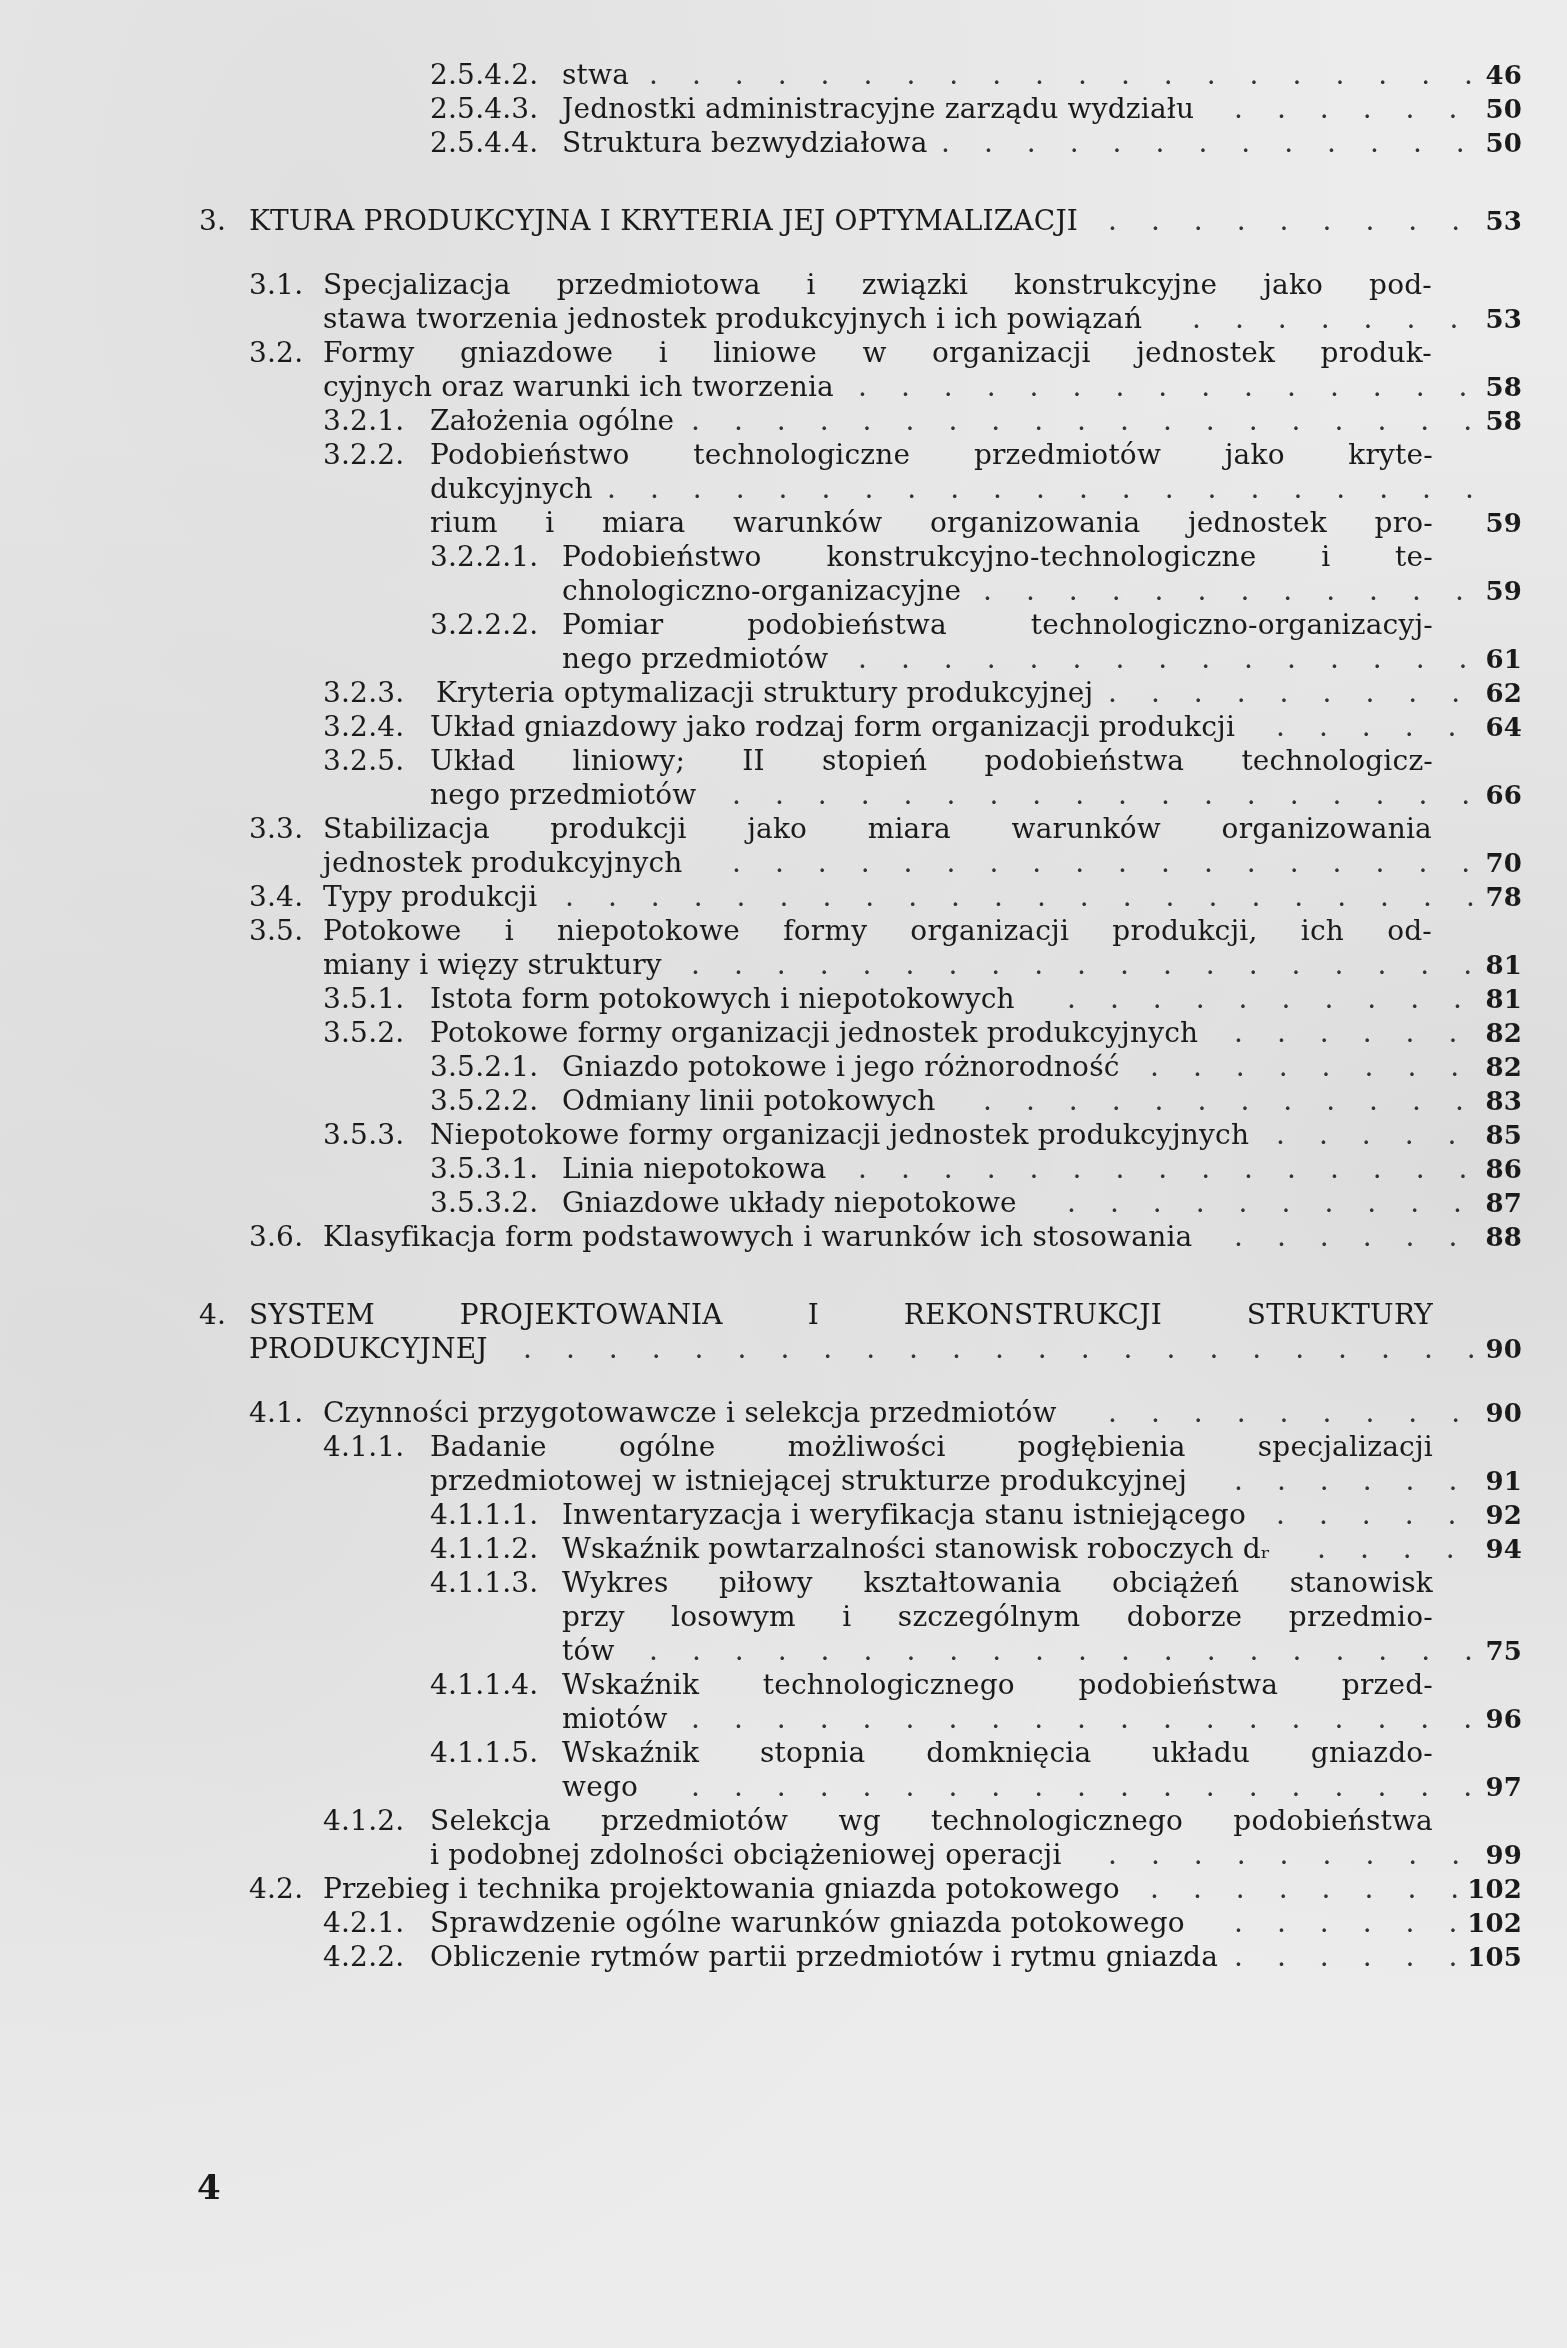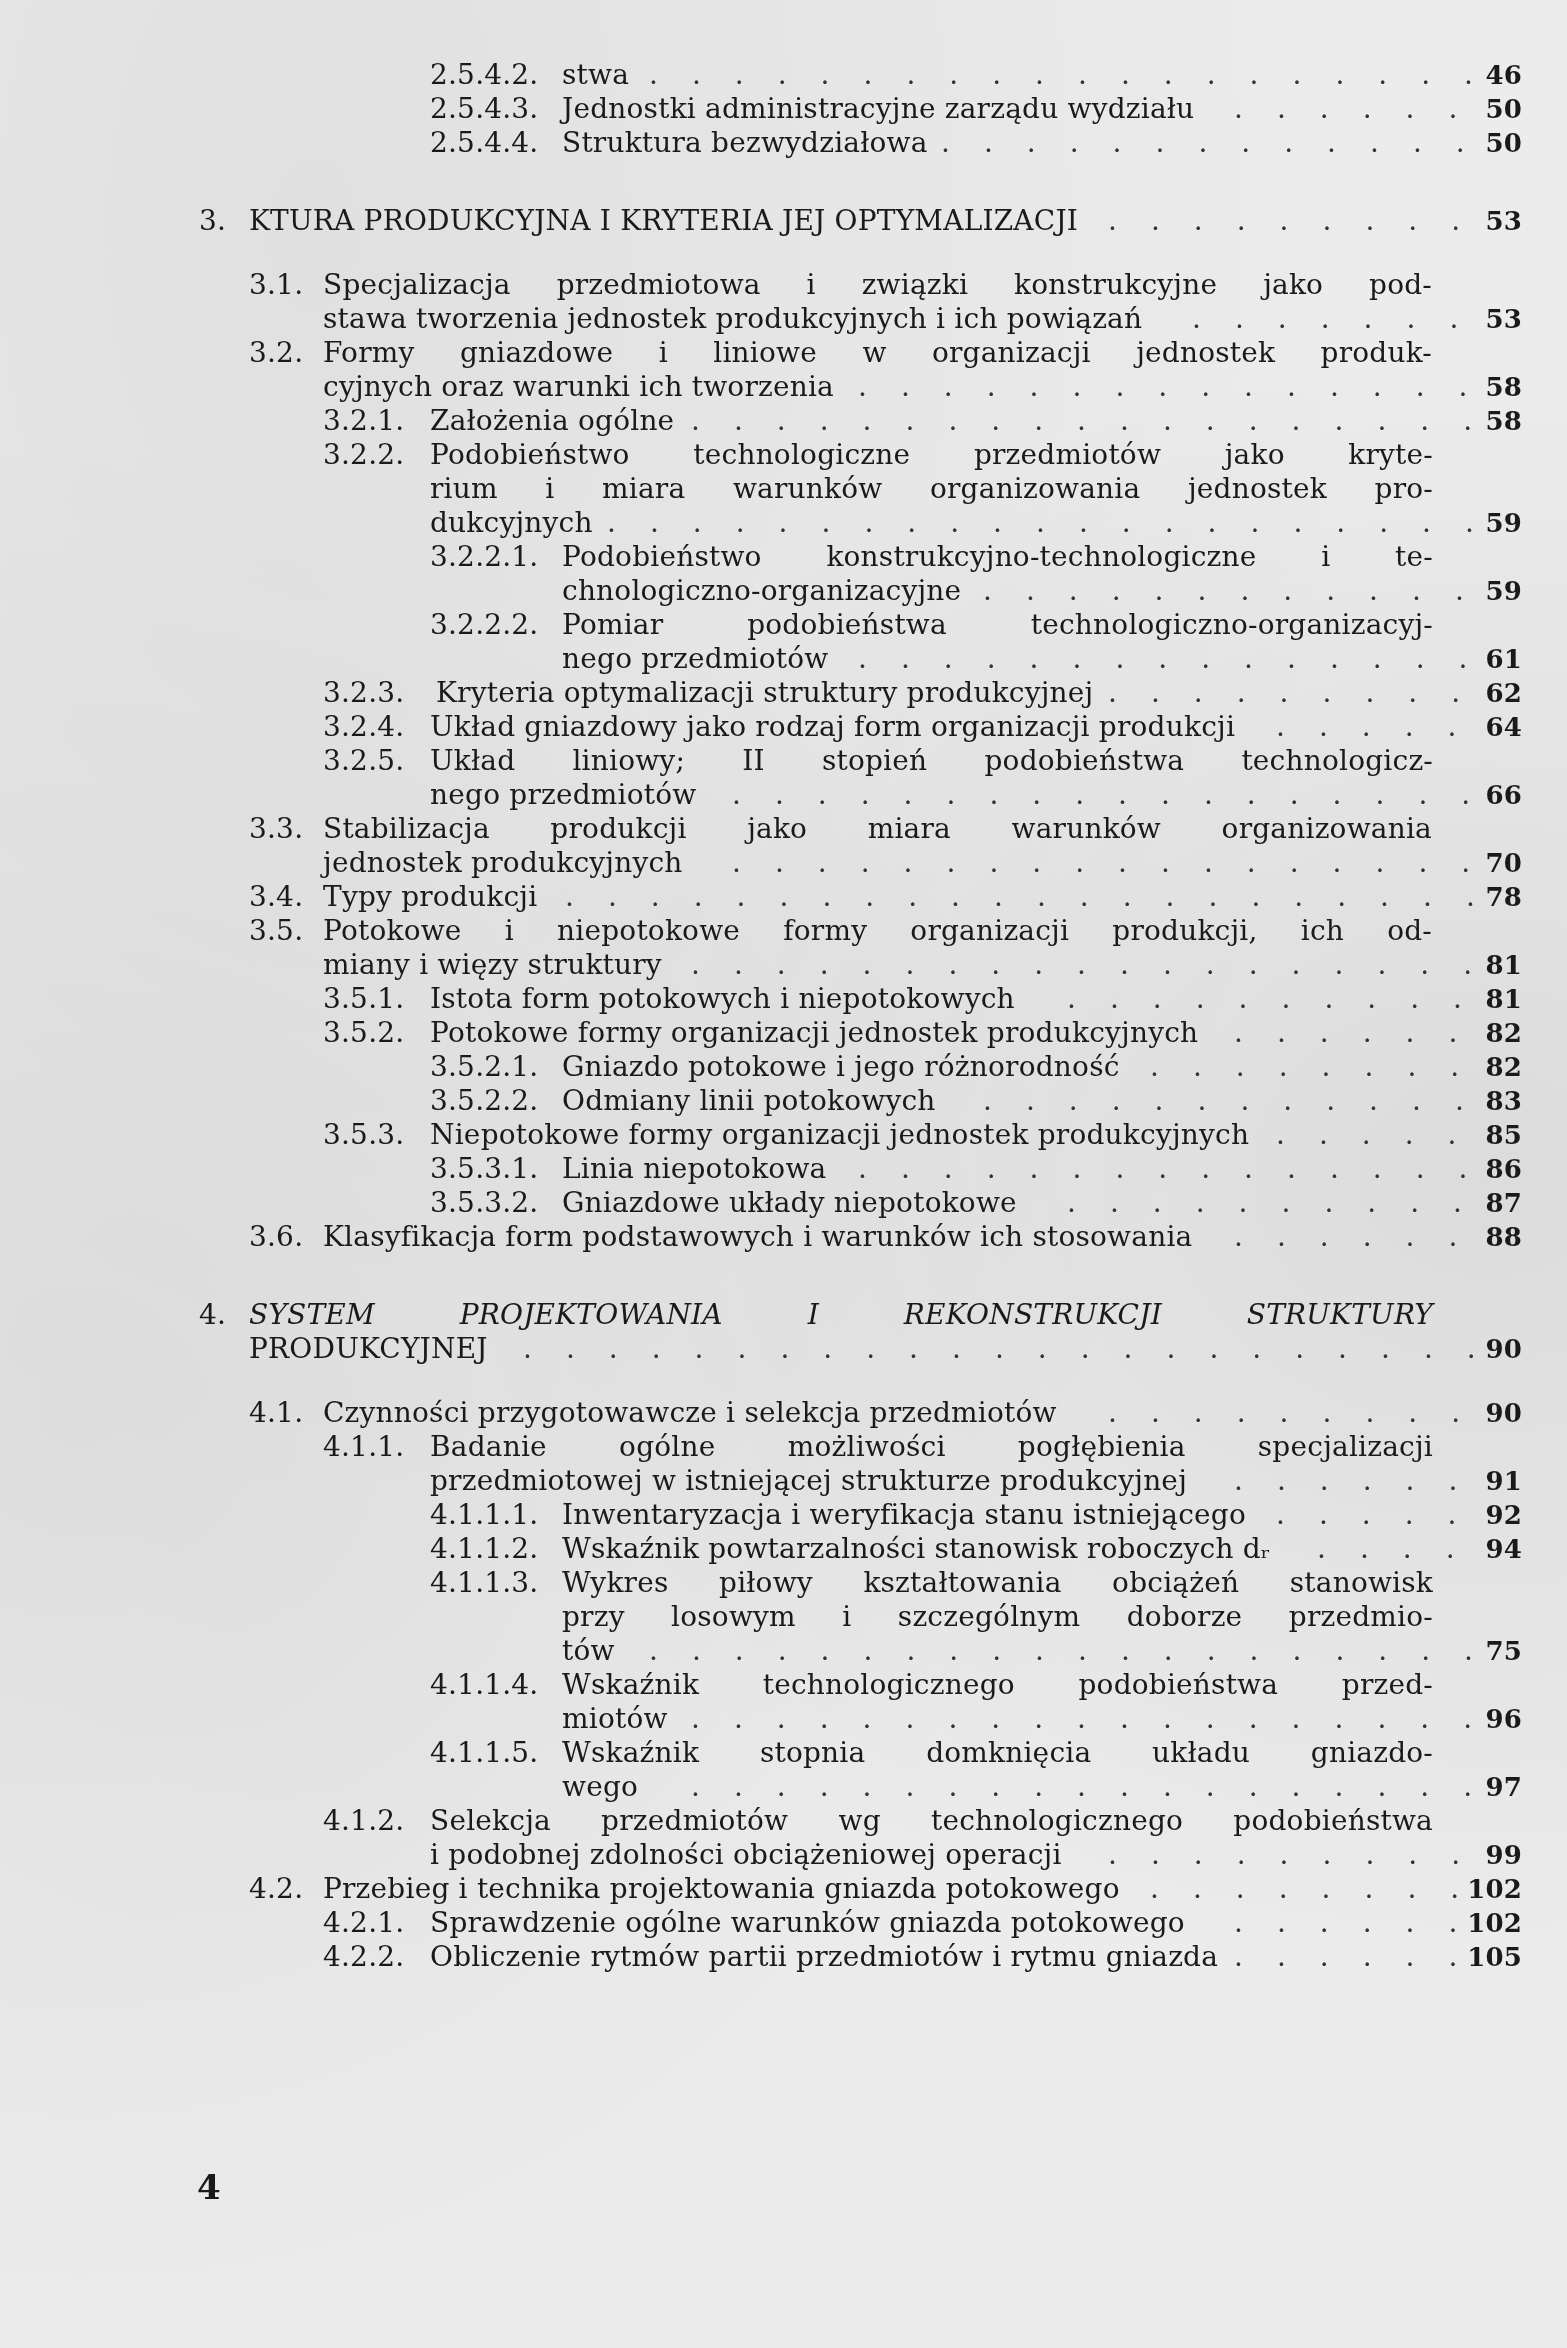--- a/index.html
+++ b/index.html
@@ -107,26 +107,26 @@
         </div>
         <span class="pg">58</span>
       </div>
       <div class="entry">
         <span class="num" style="left: 323px;">3.2.2.</span>
         <div class="lines">
           <div class="line">
             <span class="txt" style="left: 430px; width: 1003px; text-align: justify; text-align-last: justify;">Podobieństwo technologiczne przedmiotów jako kryte-</span>
           </div>
           <div class="line">
-            <span class="txt" style="left: 430px; width: 1003px; text-align: justify; text-align-last: justify;">rium i miara warunków organizowania jednostek pro-</span>
-          </div>
-          <div class="line">
             <span class="txt" style="left: 430px; width: auto; text-align: left;">dukcyjnych</span>
             <span class="dots" style="left: 607px; letter-spacing: 34px;">.....................</span>
           </div>
+          <div class="line">
+            <span class="txt" style="left: 430px; width: 1003px; text-align: justify; text-align-last: justify;">rium i miara warunków organizowania jednostek pro-</span>
+          </div>
         </div>
         <span class="pg">59</span>
       </div>
       <div class="entry">
         <span class="num" style="left: 430px;">3.2.2.1.</span>
         <div class="lines">
           <div class="line">
             <span class="txt" style="left: 562px; width: 871px; text-align: justify; text-align-last: justify;">Podobieństwo konstrukcyjno-technologiczne i te-</span>
           </div>
           <div class="line">
@@ -296,21 +296,21 @@
             <span class="dots" style="left: 1234px; letter-spacing: 34px;">......</span>
           </div>
         </div>
         <span class="pg">88</span>
       </div>
       <div style="height: 44px;"></div>
       <div class="entry">
         <span class="num" style="left: 199px;">4.</span>
         <div class="lines">
           <div class="line">
-            <span class="txt" style="left: 249px; width: 1184px; text-align: justify; text-align-last: justify; font-style: italic;">SYSTEM PROJEKTOWANIA I REKONSTRUKCJI STRUKTURY</span>
+            <span class="txt" style="left: 249px; width: 1184px; text-align: justify; text-align-last: justify;">SYSTEM PROJEKTOWANIA I REKONSTRUKCJI STRUKTURY</span>
           </div>
           <div class="line">
             <span class="txt" style="left: 249px; width: auto; text-align: left;">PRODUKCYJNEJ</span>
             <span class="dots" style="left: 523px; letter-spacing: 34px;">.......................</span>
           </div>
         </div>
         <span class="pg">90</span>
       </div>
       <div style="height: 30px;"></div>
       <div class="entry">

